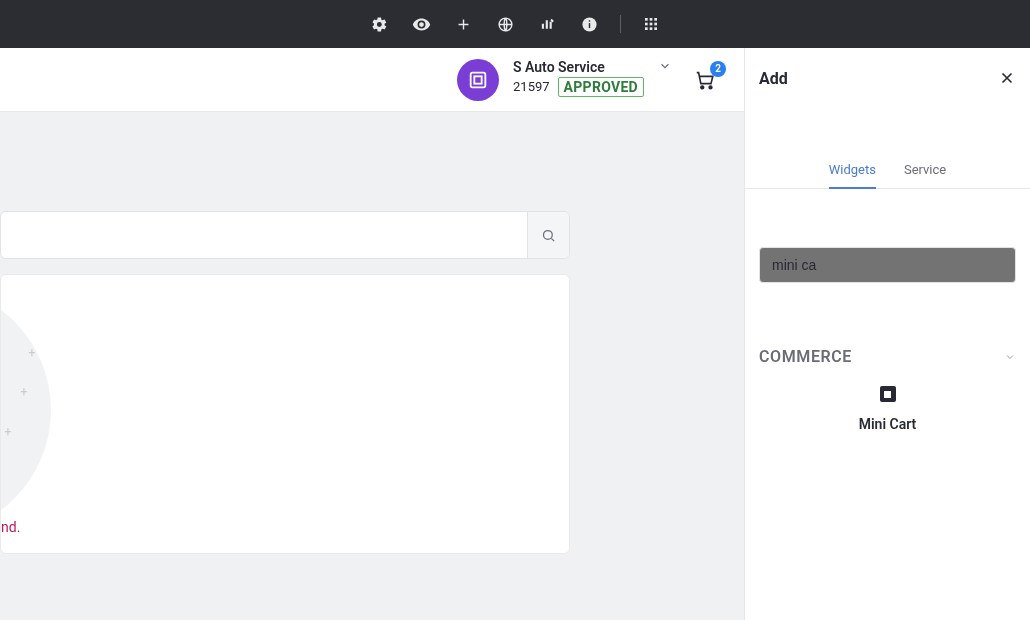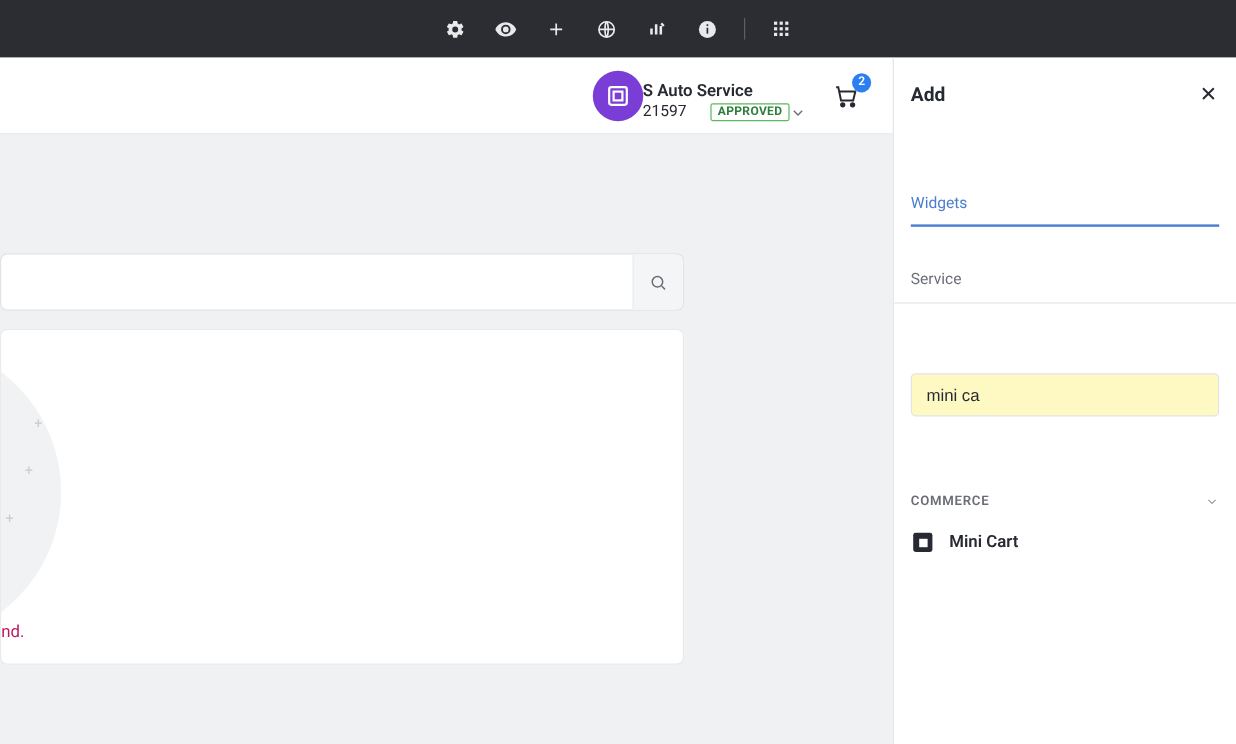--- a/index.html
+++ b/index.html
@@ -44,21 +44,22 @@
       display: flex;
       align-items: center;
       justify-content: flex-end;
       padding: 0 28px 0 0;
       gap: 22px;
       border-bottom: 1px solid #e6e7e9;
       width: 744px;
     }
     .account {
       display: flex;
-      align-items: flex-end;
+      align-items: flex-start;
+      gap: 14px;
     }
     .account-logo {
       width: 42px;
       height: 42px;
       border-radius: 50%;
       background: #7a3dd6;
       display: flex;
       align-items: center;
       justify-content: center;
     }
@@ -68,28 +69,27 @@
       border-radius: 4px;
       display:flex;
       align-items:center;
       justify-content:center;
     }
     .account-info { display: flex; flex-direction: column; gap: 2px; }
     .account-name { font-size: 14px; font-weight: 600; color: #272a33; }
     .account-sub { display: flex; align-items: center; gap: 8px; }
     .account-id { font-size: 13px; color: #272a33; }
     .badge {
-      font-size: 10px;
+      font-size: 14px;
       font-weight: 700;
       color: #2e7d3a;
       border: 1px solid #5cb862;
       border-radius: 2px;
       padding: 1px 5px;
       letter-spacing: 0.3px;
-      margin-left: 12px;
     }
     .caret { color: #6b6d76; display:flex; }
     .cart {
       position: relative;
       color: #272a33;
       display:flex;
     }
     .cart-badge {
       position: absolute;
       top: -8px;
@@ -213,67 +213,67 @@
       font-weight: 700;
       color: #272a33;
     }
     .close-btn { color: #272a33; cursor: pointer; display:flex;}
     .tabs {
       display: flex;
       justify-content: center;
       gap: 28px;
       border-bottom: 1px solid #e6e7e9;
       padding: 0 14px;
-      flex-direction: column;
     }
     .tab {
       font-size: 13px;
       color: #6b6d76;
       padding: 10px 0;
       cursor: pointer;
       border-bottom: 2px solid transparent;
       margin-bottom: -1px;
     }
     .tab.active {
       color: #4a7ccf;
       border-bottom-color: #4a7ccf;
     }
     .search-wrap { padding: 14px; }
     .search-input {
       width: 100%;
       height: 36px;
-      background: #fef9c3;
+      background: #737373;
       border: 1px solid #e1e3e6;
       border-radius: 4px;
       padding: 0 12px;
       font-size: 14px;
       color: #272a33;
       outline: none;
     }
     .category {
       padding: 0 14px;
     }
     .cat-head {
       display: flex;
       align-items: center;
       justify-content: space-between;
-      font-size: 11px;
+      font-size: 16px;
       font-weight: 600;
       letter-spacing: 0.6px;
       color: #6b6d76;
       padding: 6px 0 12px;
       cursor:pointer;
     }
     .cat-chevron { color: #9a9ca3; display:flex;}
     .widget-item {
       display: flex;
-      align-items: flex-start;
+      align-items: center;
       gap: 14px;
       padding: 8px 2px;
       cursor: pointer;
+      flex-direction: column;
     }
     .widget-icon {
       width: 16px;
       height: 16px;
       background: #272a33;
       border-radius: 2px;
       display: flex;
       align-items: center;
       justify-content: center;
     }

